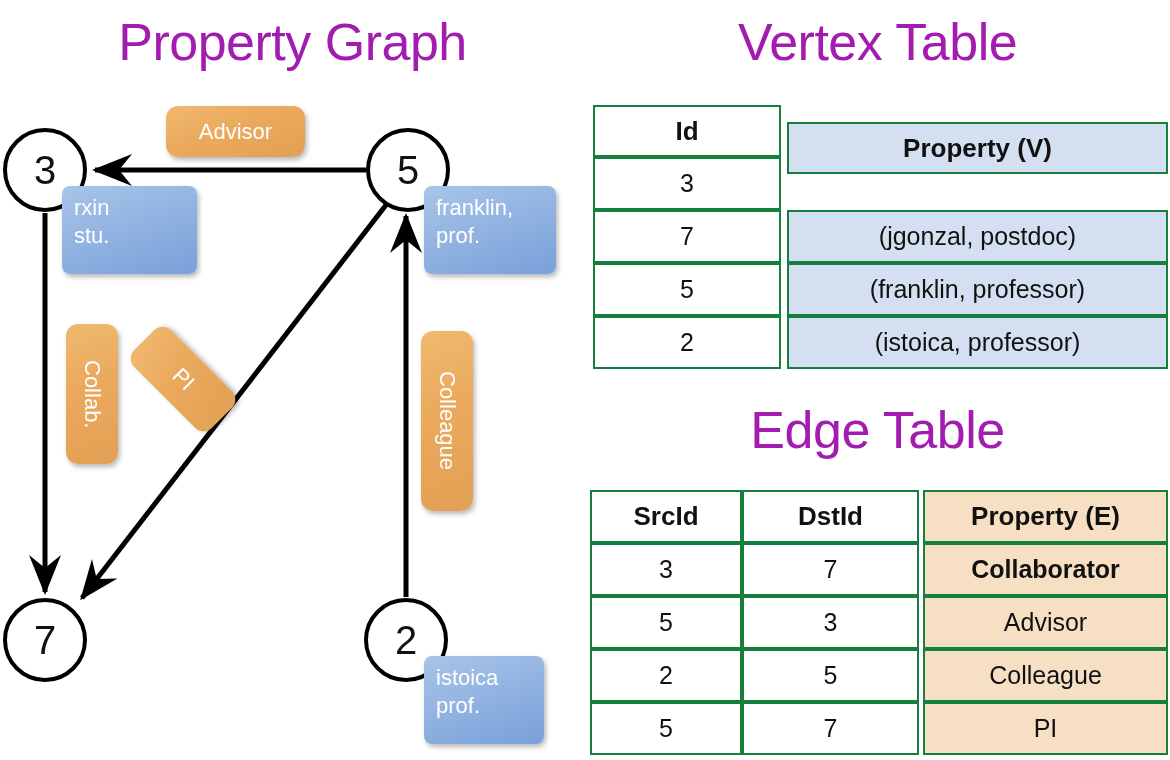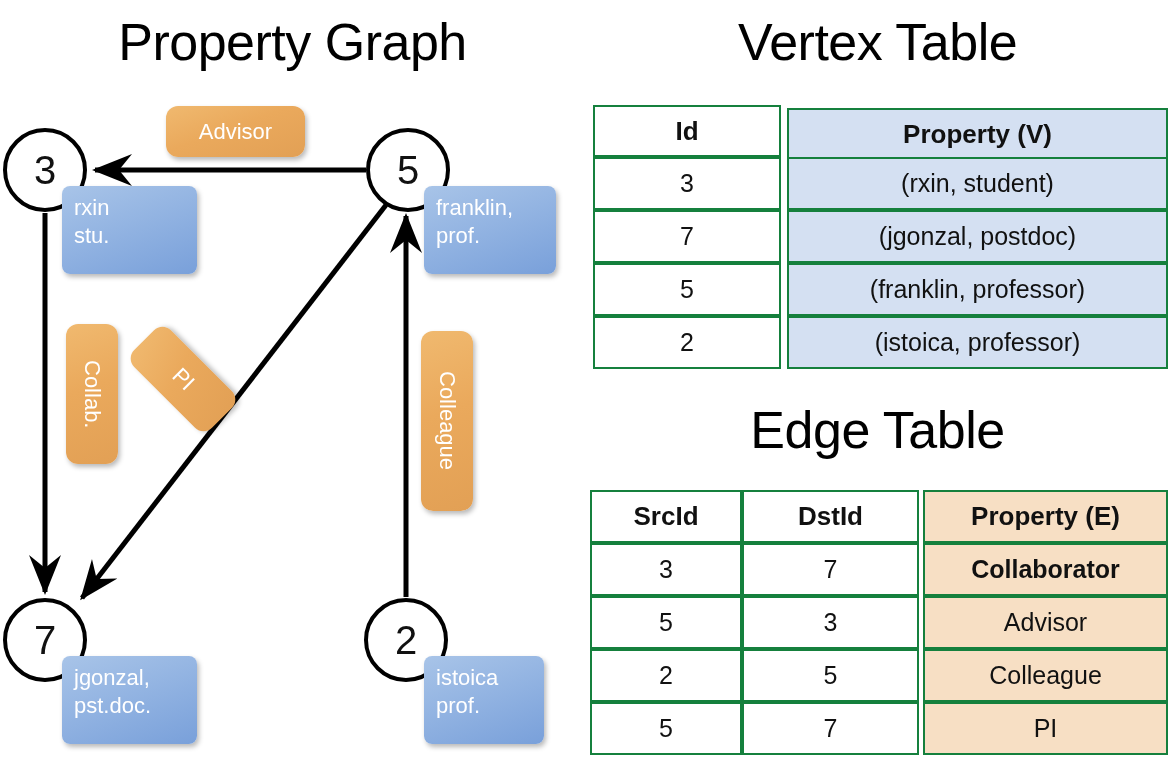--- a/index.html
+++ b/index.html
@@ -19,21 +19,21 @@
     left: 0; top: 0;
     width: 1170px;
     height: 760px;
   }
 
   
   .title {
     position: absolute;
     font-family: "Liberation Sans", sans-serif;
     font-weight: 400;
-    color: #000000;
+    color: #a21caf;
     white-space: nowrap;
     letter-spacing: -0.5px;
   }
   #title-property-graph {
     left: 0; top: 12px;
     width: 585px;
     text-align: center;
     font-size: 52px;
   }
   #title-vertex-table {
@@ -177,24 +177,20 @@
     <div class="vlabel" style="left:62px; top:186px; width:135px; height:88px;">
       <div>rxin</div>
       <div>stu.</div>
     </div>
 
     <div class="vlabel" style="left:424px; top:186px; width:132px; height:88px;">
       <div>franklin,</div>
       <div>prof.</div>
     </div>
 
-    <div class="vlabel" style="left:62px; top:656px; width:135px; height:88px;">
-      <div>jgonzal,</div>
-      <div>pst.doc.</div>
-    </div>
 
     <div class="vlabel" style="left:424px; top:656px; width:120px; height:88px;">
       <div>istoica</div>
       <div>prof.</div>
     </div>
 
     <div class="elabel" style="left:166px; top:106px; width:139px; height:51px;">
       <span>Advisor</span>
     </div>
 
@@ -207,24 +203,23 @@
     </div>
 
     <div class="elabel vertical" style="left:421px; top:331px; width:52px; height:180px;">
       <span>Colleague</span>
     </div>
   </div>
 
   <div class="tbl" id="vertex-table" style="left:0; top:0; width:1170px; height:760px;">
 
     <div class="cell head" style="left:593px; top:105px; width:188px; height:52px;">Id</div>
-    <div class="cell head v-prop" style="left:787px; top:108px; width:381px; height:52px;">Property (V)</div>
+    <div class="cell head v-prop" style="left:787px; top:122px; width:381px; height:52px;">Property (V)</div>
 
     <div class="cell" style="left:593px; top:157px; width:188px; height:53px;">3</div>
-    <div class="cell v-prop" style="left:787px; top:157px; width:381px; height:53px;">(rxin, student)</div>
 
     <div class="cell" style="left:593px; top:210px; width:188px; height:53px;">7</div>
     <div class="cell v-prop" style="left:787px; top:210px; width:381px; height:53px;">(jgonzal, postdoc)</div>
 
     <div class="cell" style="left:593px; top:263px; width:188px; height:53px;">5</div>
     <div class="cell v-prop" style="left:787px; top:263px; width:381px; height:53px;">(franklin, professor)</div>
 
     <div class="cell" style="left:593px; top:316px; width:188px; height:53px;">2</div>
     <div class="cell v-prop" style="left:787px; top:316px; width:381px; height:53px;">(istoica, professor)</div>
   </div>

